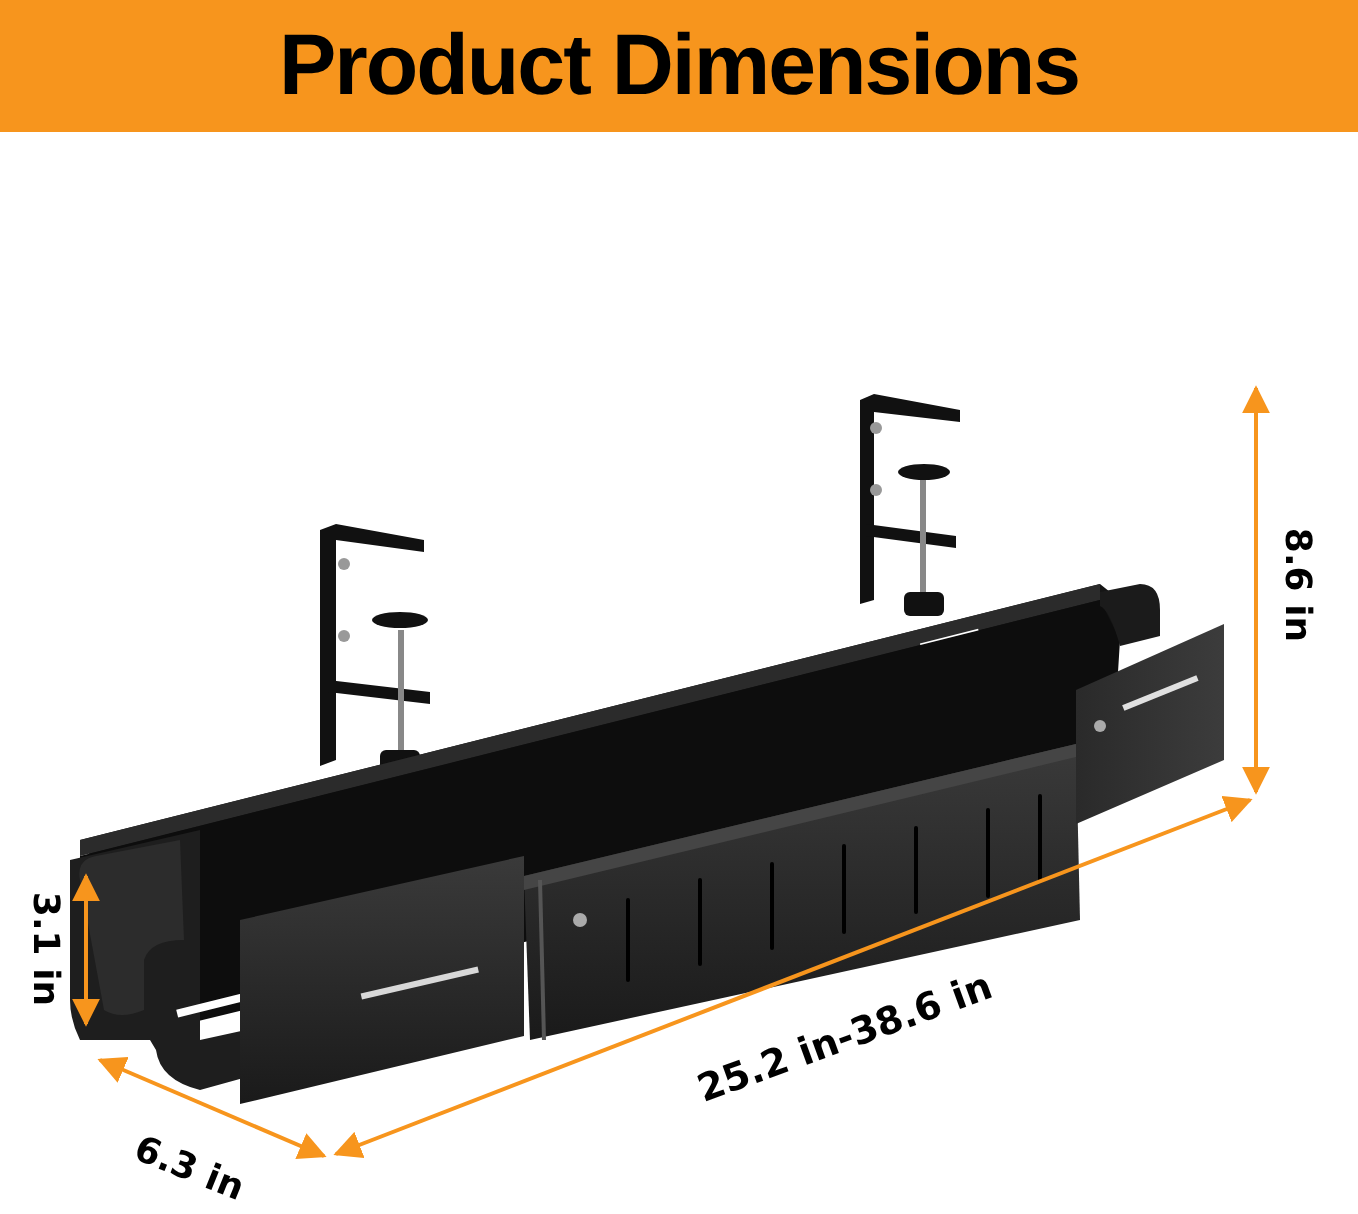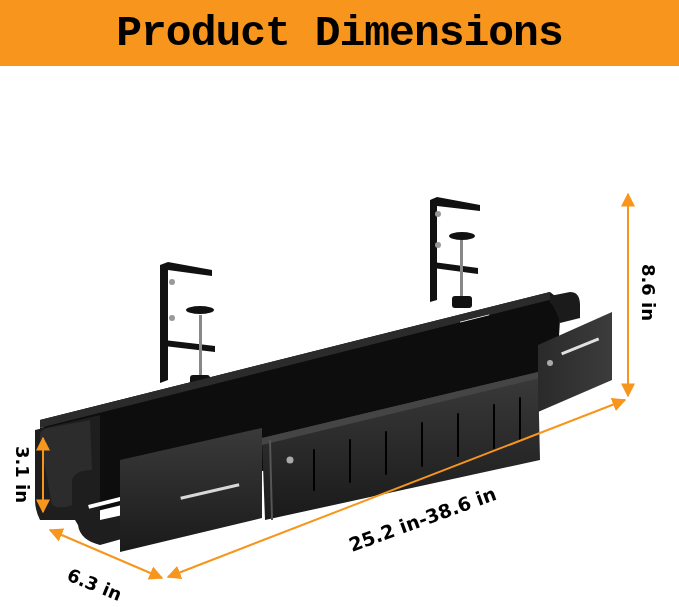--- a/index.html
+++ b/index.html
@@ -1,18 +1,18 @@
 <!DOCTYPE html>
 <html><head>
 <meta charset="utf-8">
 <style>
   html,body{margin:0;padding:0;background:#fff;}
   body{width:679px;height:607px;position:relative;overflow:hidden;font-family:"DejaVu Sans",sans-serif;}
   .banner{position:absolute;left:0;top:0;width:679px;height:66px;background:#f7951d;display:flex;align-items:center;justify-content:center;}
-  .banner h1{margin:0;font-family:Liberation Mono, monospace;font-weight:bold;font-size:43px;color:#000;letter-spacing:-1px;}
+  .banner h1{margin:0;font-family:Liberation Sans, sans-serif;font-weight:bold;font-size:43px;color:#000;letter-spacing:-1px;}
   .art{position:absolute;left:0;top:0;}
   .lbl{position:absolute;font-family:"DejaVu Sans",sans-serif;font-weight:bold;color:#000;white-space:nowrap;transform-origin:center center;}
 </style>
 </head>
 <body>
 
 <div class="banner">
   <h1>Product Dimensions</h1>
 </div>
 

